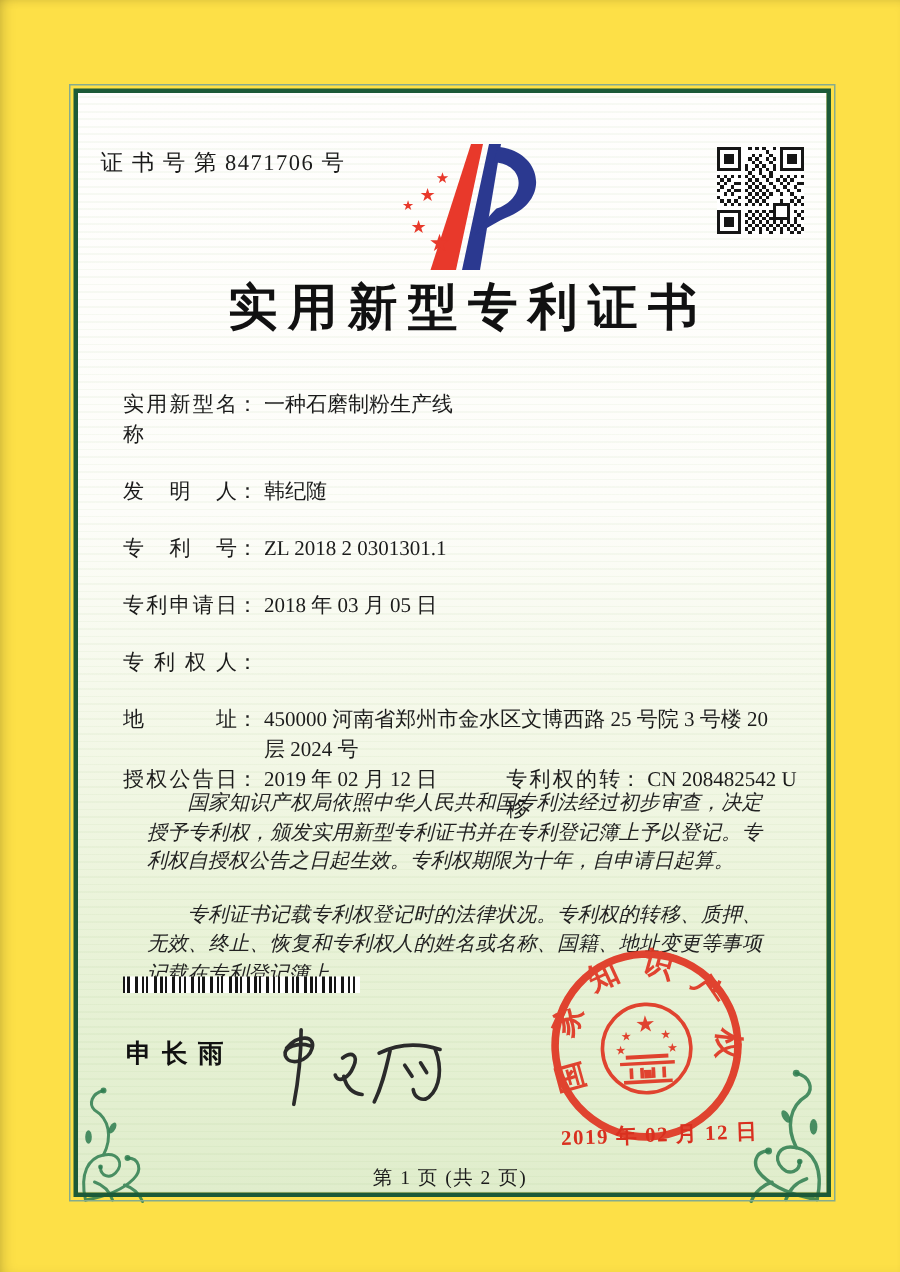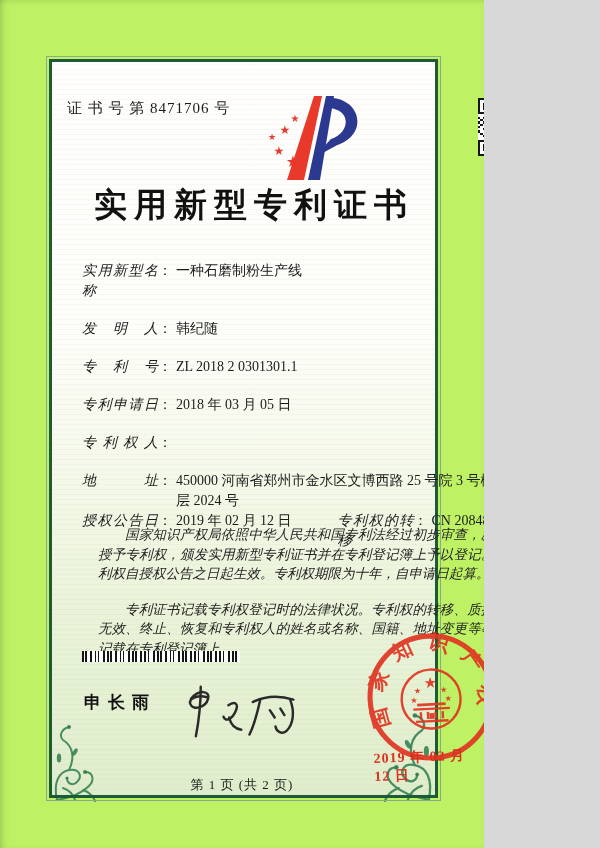--- a/index.html
+++ b/index.html
@@ -1,16 +1,16 @@
 <!DOCTYPE html>
 <html><head>
 <meta charset="utf-8">
 <style>
   html,body{margin:0;padding:0;background:#d8d8d8;}
-  .page{position:relative;width:484px;height:848px;background:#bef264;
+  .page{position:relative;width:600px;height:848px;background:#fde047;
         font-family:"Liberation Serif","DejaVu Serif",serif;color:#1b1b1b;overflow:hidden;
         box-shadow:inset 6px 0 10px -6px rgba(0,0,0,.25), inset 0 4px 8px -5px rgba(0,0,0,.15);}
   
   .frame{position:absolute;left:46px;top:56px;right:43px;bottom:47px;border:1px solid #86ab8d;pointer-events:none;z-index:3;}
   .frame::before{content:"";position:absolute;inset:2px;border:3px solid #1c5a38;}
   
   .paper-bg{position:absolute;left:52px;top:62px;right:49px;bottom:53px;z-index:1;
         background:linear-gradient(180deg,#fffefd 0%,#fdfdf9 38%,#f4f8e8 58%,#eaf3d9 75%,#e3efd0 92%,#e0edcc 100%);}
   .paper-bg::after{content:"";position:absolute;inset:0;
         background:repeating-linear-gradient(0deg,rgba(120,170,90,.06) 0 1px,transparent 1px 5px);}
@@ -18,21 +18,21 @@
 
   .cert-no{position:absolute;left:67px;top:99px;font-size:15px;letter-spacing:1px;}
   .logo{position:absolute;left:258px;top:92px;}
   .qr{position:absolute;left:478px;top:98px;}
   .doc-title{position:absolute;left:0;right:0;top:183px;text-align:center;
         font-size:33px;font-weight:700;letter-spacing:7px;color:#111;padding-left:24px;}
 
   .fields{position:absolute;left:82px;top:261px;width:446px;font-size:14px;}
   .frow{display:flex;line-height:20px;margin-bottom:18px;}
   .frow.tight{margin-bottom:0;}
-  .lbl{display:inline-block;width:76px;flex:none;text-align:justify;text-align-last:justify;font-style:italic;}
+  .lbl{display:inline-block;width:76px;flex:none;text-align:justify;text-align-last:justify;}
   .colon{flex:none;margin-right:4px;}
   .val{flex:1;}
   .pair2{display:flex;margin-left:46px;}
   .pair2 .val{flex:none;}
 
   .body-text{position:absolute;left:82px;top:509px;width:442px;font-size:13.5px;line-height:19.5px;
         text-align:justify;font-style:italic;color:#222;}
   .body-text p{margin:16px;text-indent:2em;}
 
   .barcode{position:absolute;left:82px;top:651px;width:158px;height:11px;

